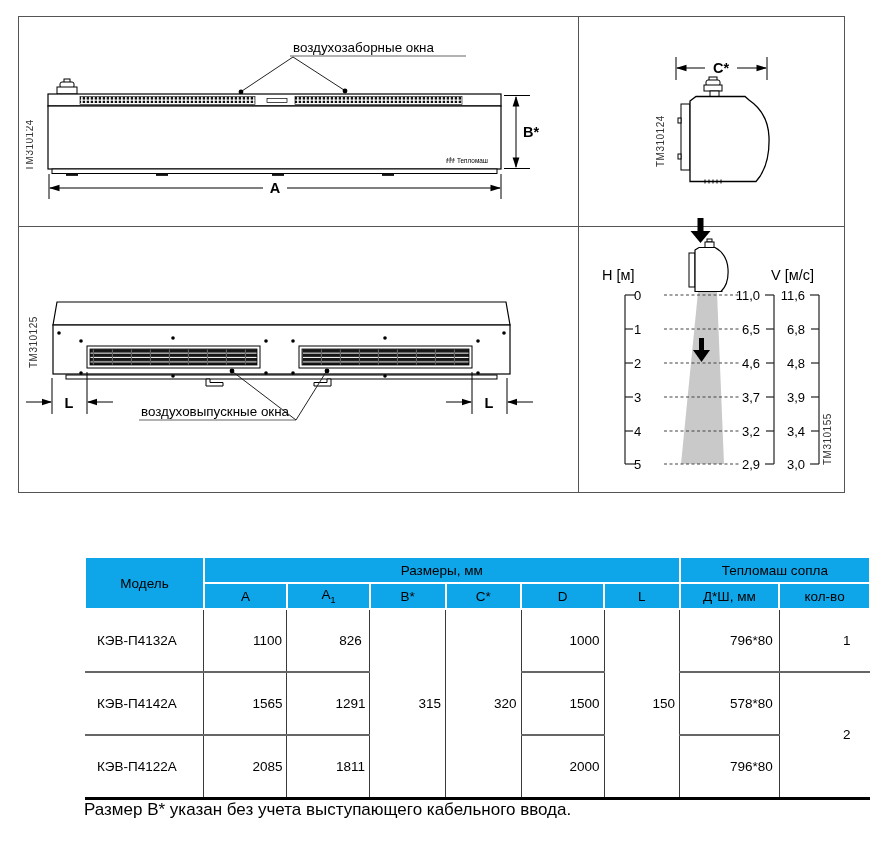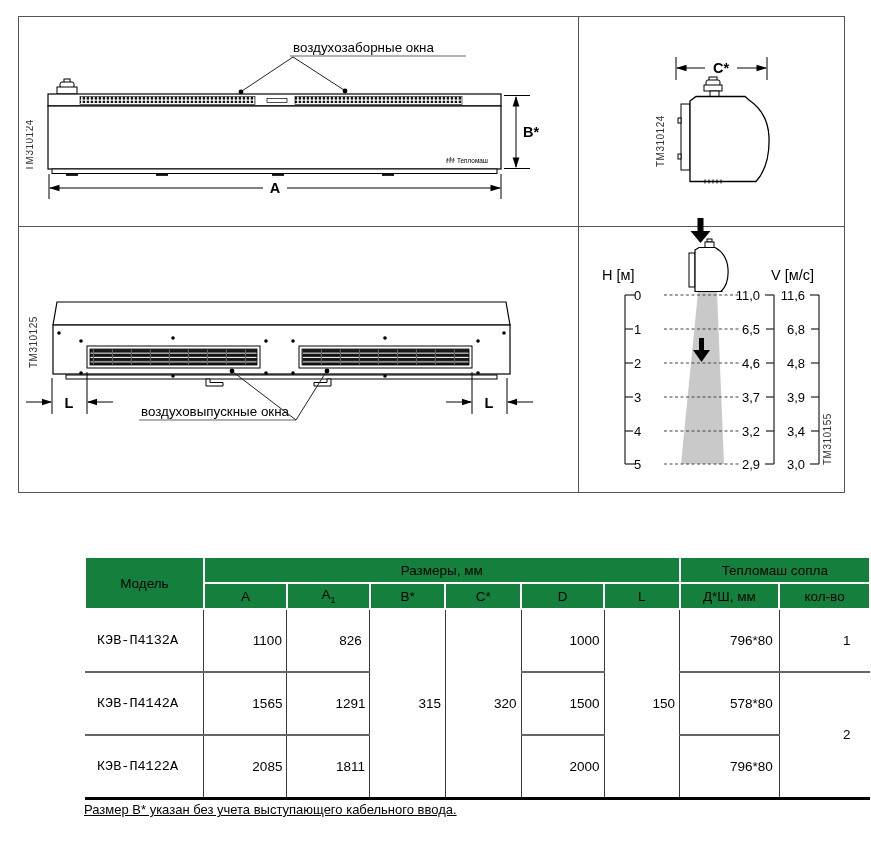--- a/index.html
+++ b/index.html
@@ -16,31 +16,31 @@
   .p-br{left:578px;top:213px;width:267px;height:267px;}
   svg{font-family:"Liberation Sans",sans-serif;}
   svg text{fill:#000;}
   .code-txt{font-size:10px;fill:#333;letter-spacing:.5px;}
   .lbl{font-size:13.4px;}
   .dim{font-weight:bold;font-size:14.5px;}
 
   
   .spec-table{position:absolute;left:84px;top:556px;border-collapse:collapse;
               table-layout:fixed;font-size:13.5px;}
-  .spec-table th{background:#15803d;font-weight:normal;border:2px solid #fff;
+  .spec-table th{background:#0ea5e9;font-weight:normal;border:2px solid #fff;
                  text-align:center;height:24px;padding:0 4px;}
   .spec-table tbody td{text-align:center;vertical-align:middle;background:#fff;padding:0 4px;}
   .spec-table tbody tr{height:63px;}
   .spec-table tbody td + td{border-left:1px solid #3a3a3a;padding-left:48px;}
   .spec-table tbody tr.sep td{border-top:2px solid #666;}
   .spec-table{border-bottom:3px solid #000;}
-  .cell-model{text-align:left !important;padding-left:12px !important;font-family:Liberation Mono, monospace;}
+  .cell-model{text-align:left !important;padding-left:12px !important;}
   sub{font-size:9px;}
 
-  .notes{position:absolute;left:84px;top:800px;width:720px;font-size:13px;line-height:19px;text-decoration:underline;}
+  .notes{position:absolute;left:84px;top:800px;width:720px;font-size:17px;line-height:19px;}
 </style>
 </head>
 <body>
 
 <div class="sheet">
 
   <div class="frame"></div>
   <div class="div-v"></div>
   <div class="div-h"></div>
 

